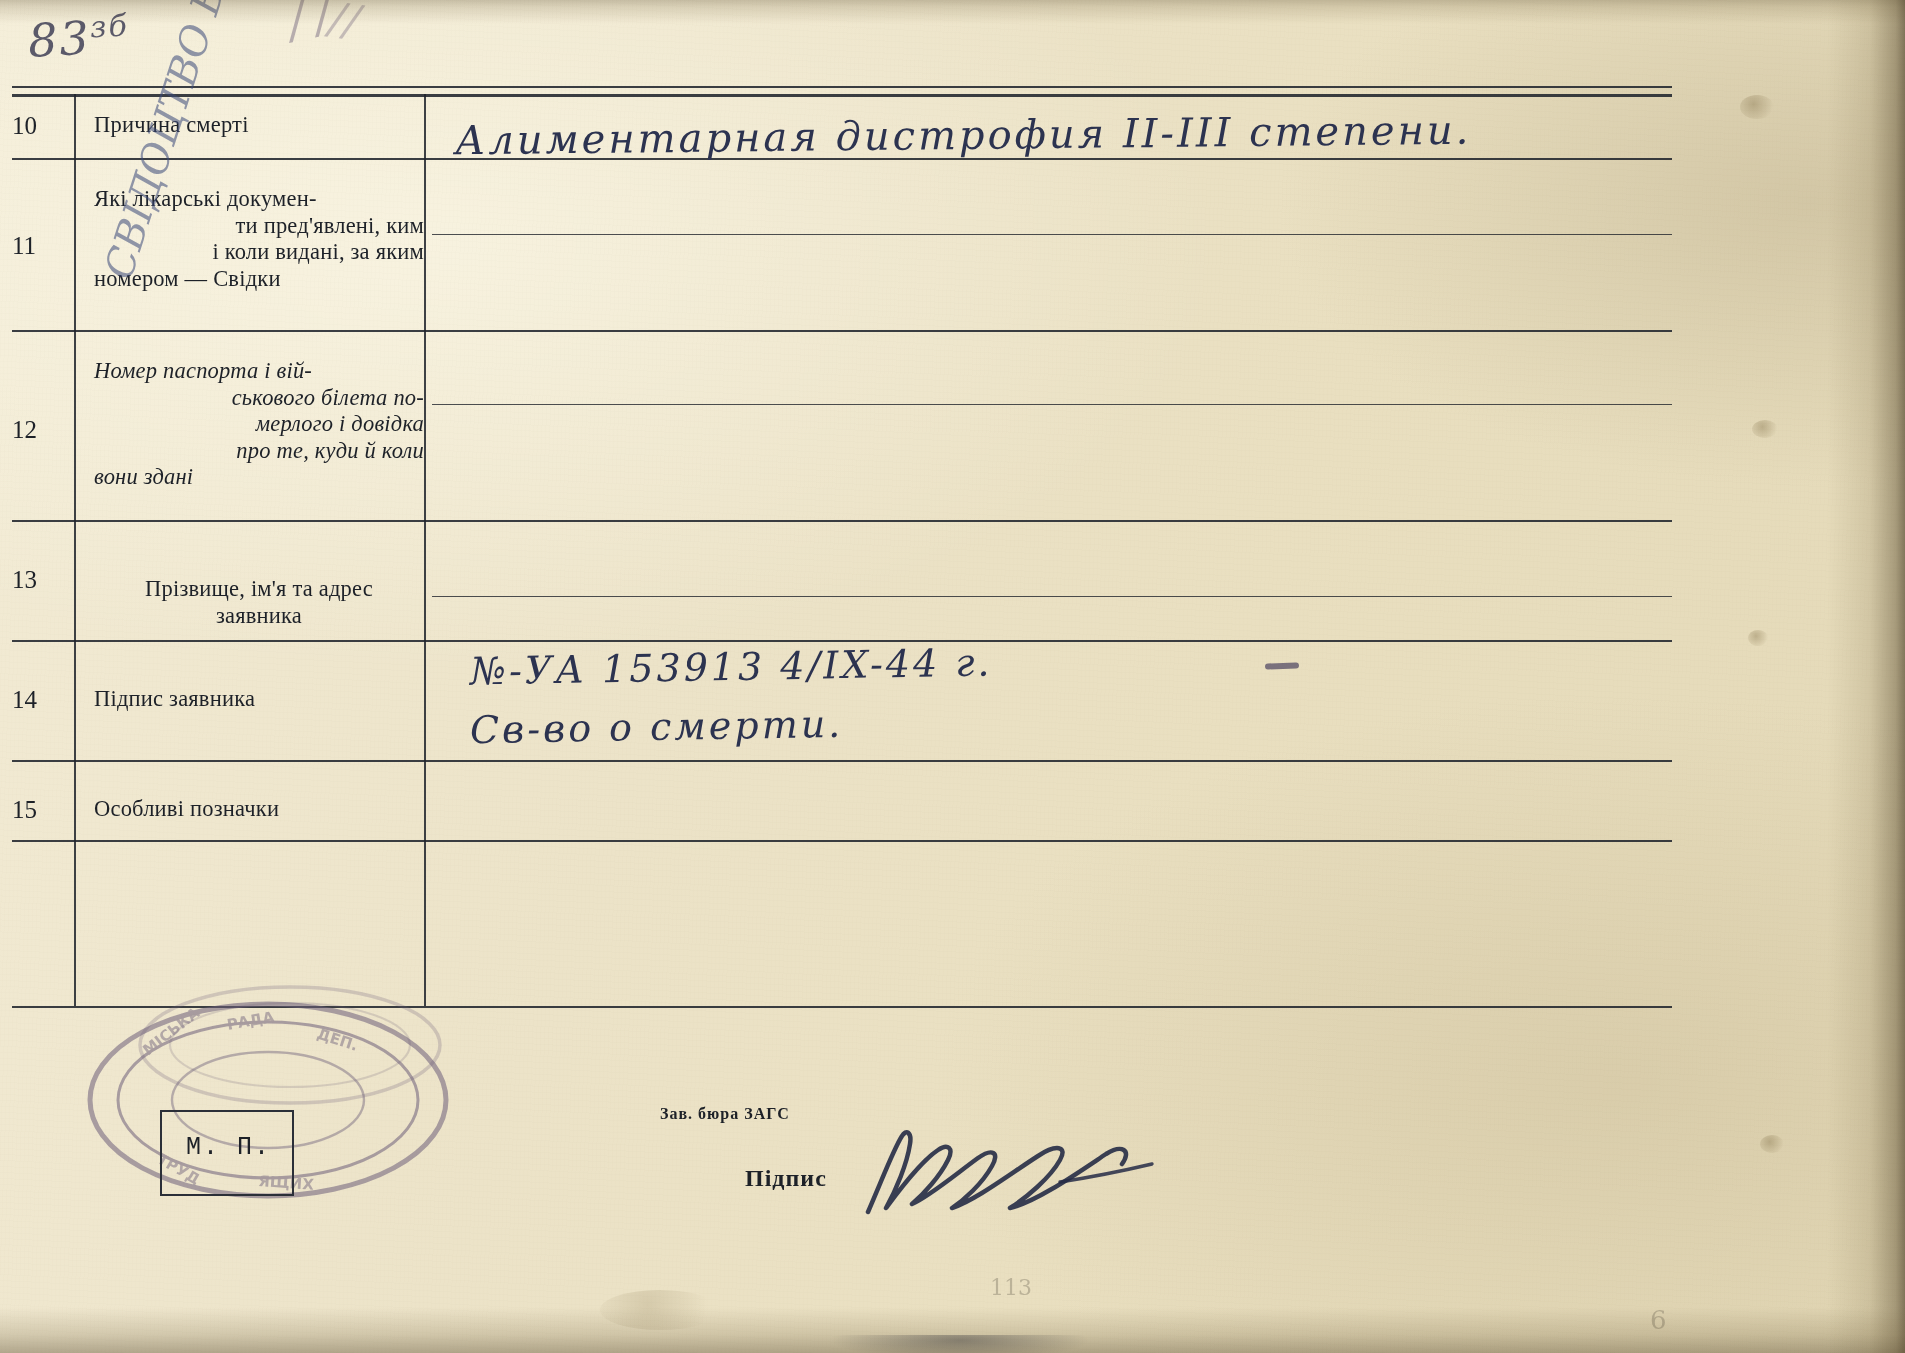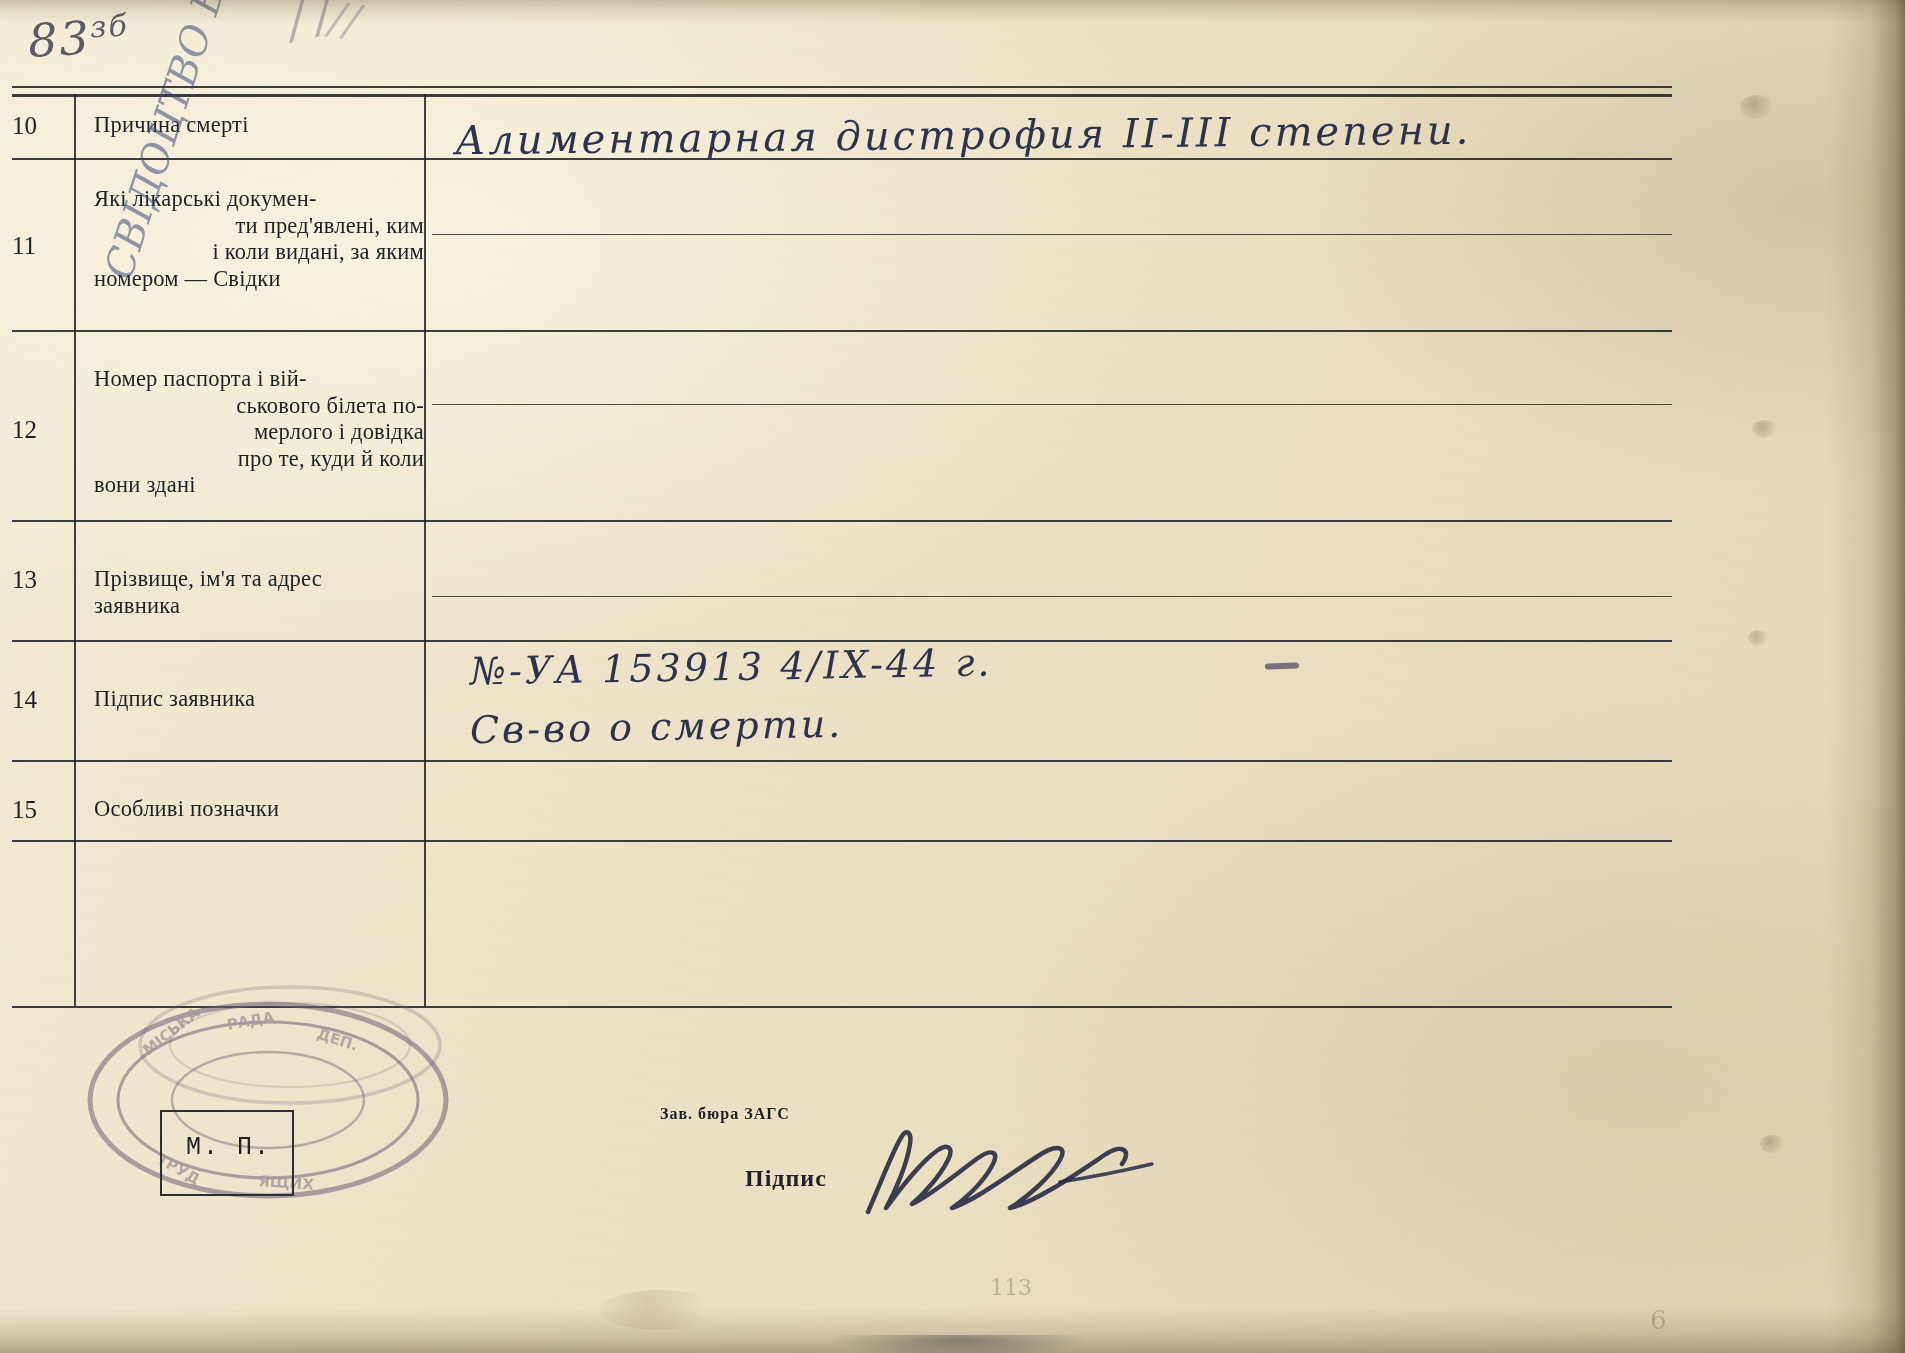--- a/index.html
+++ b/index.html
@@ -335,30 +335,30 @@
 
     <div class="cell-num" style="top:146px;">11</div>
     <div class="cell-label" style="top:100px;">
       <span class="ln">Які лікарські докумен-</span>
       <span class="ln c">ти пред'явлені, ким</span>
       <span class="ln c">і коли видані, за яким</span>
       <span class="ln">номером — Свідки</span>
     </div>
 
     <div class="cell-num" style="top:330px;">12</div>
-    <div class="cell-label" style="top:280px;">
+    <div class="cell-label" style="top:272px;font-style:italic;">
       <span class="ln">Номер паспорта і вій-</span>
       <span class="ln c">ськового білета по-</span>
       <span class="ln c">мерлого і довідка</span>
       <span class="ln c">про те, куди й коли</span>
       <span class="ln">вони здані</span>
     </div>
 
     <div class="cell-num" style="top:480px;">13</div>
-    <div class="cell-label" style="top:480px;">
+    <div class="cell-label" style="top:490px;text-align:center;">
       <span class="ln">Прізвище, ім'я та адрес</span>
       <span class="ln">заявника</span>
     </div>
 
     <div class="cell-num" style="top:600px;">14</div>
     <div class="cell-label" style="top:600px;">
       <span class="ln">Підпис заявника</span>
     </div>
 
     <div class="cell-num" style="top:710px;">15</div>

